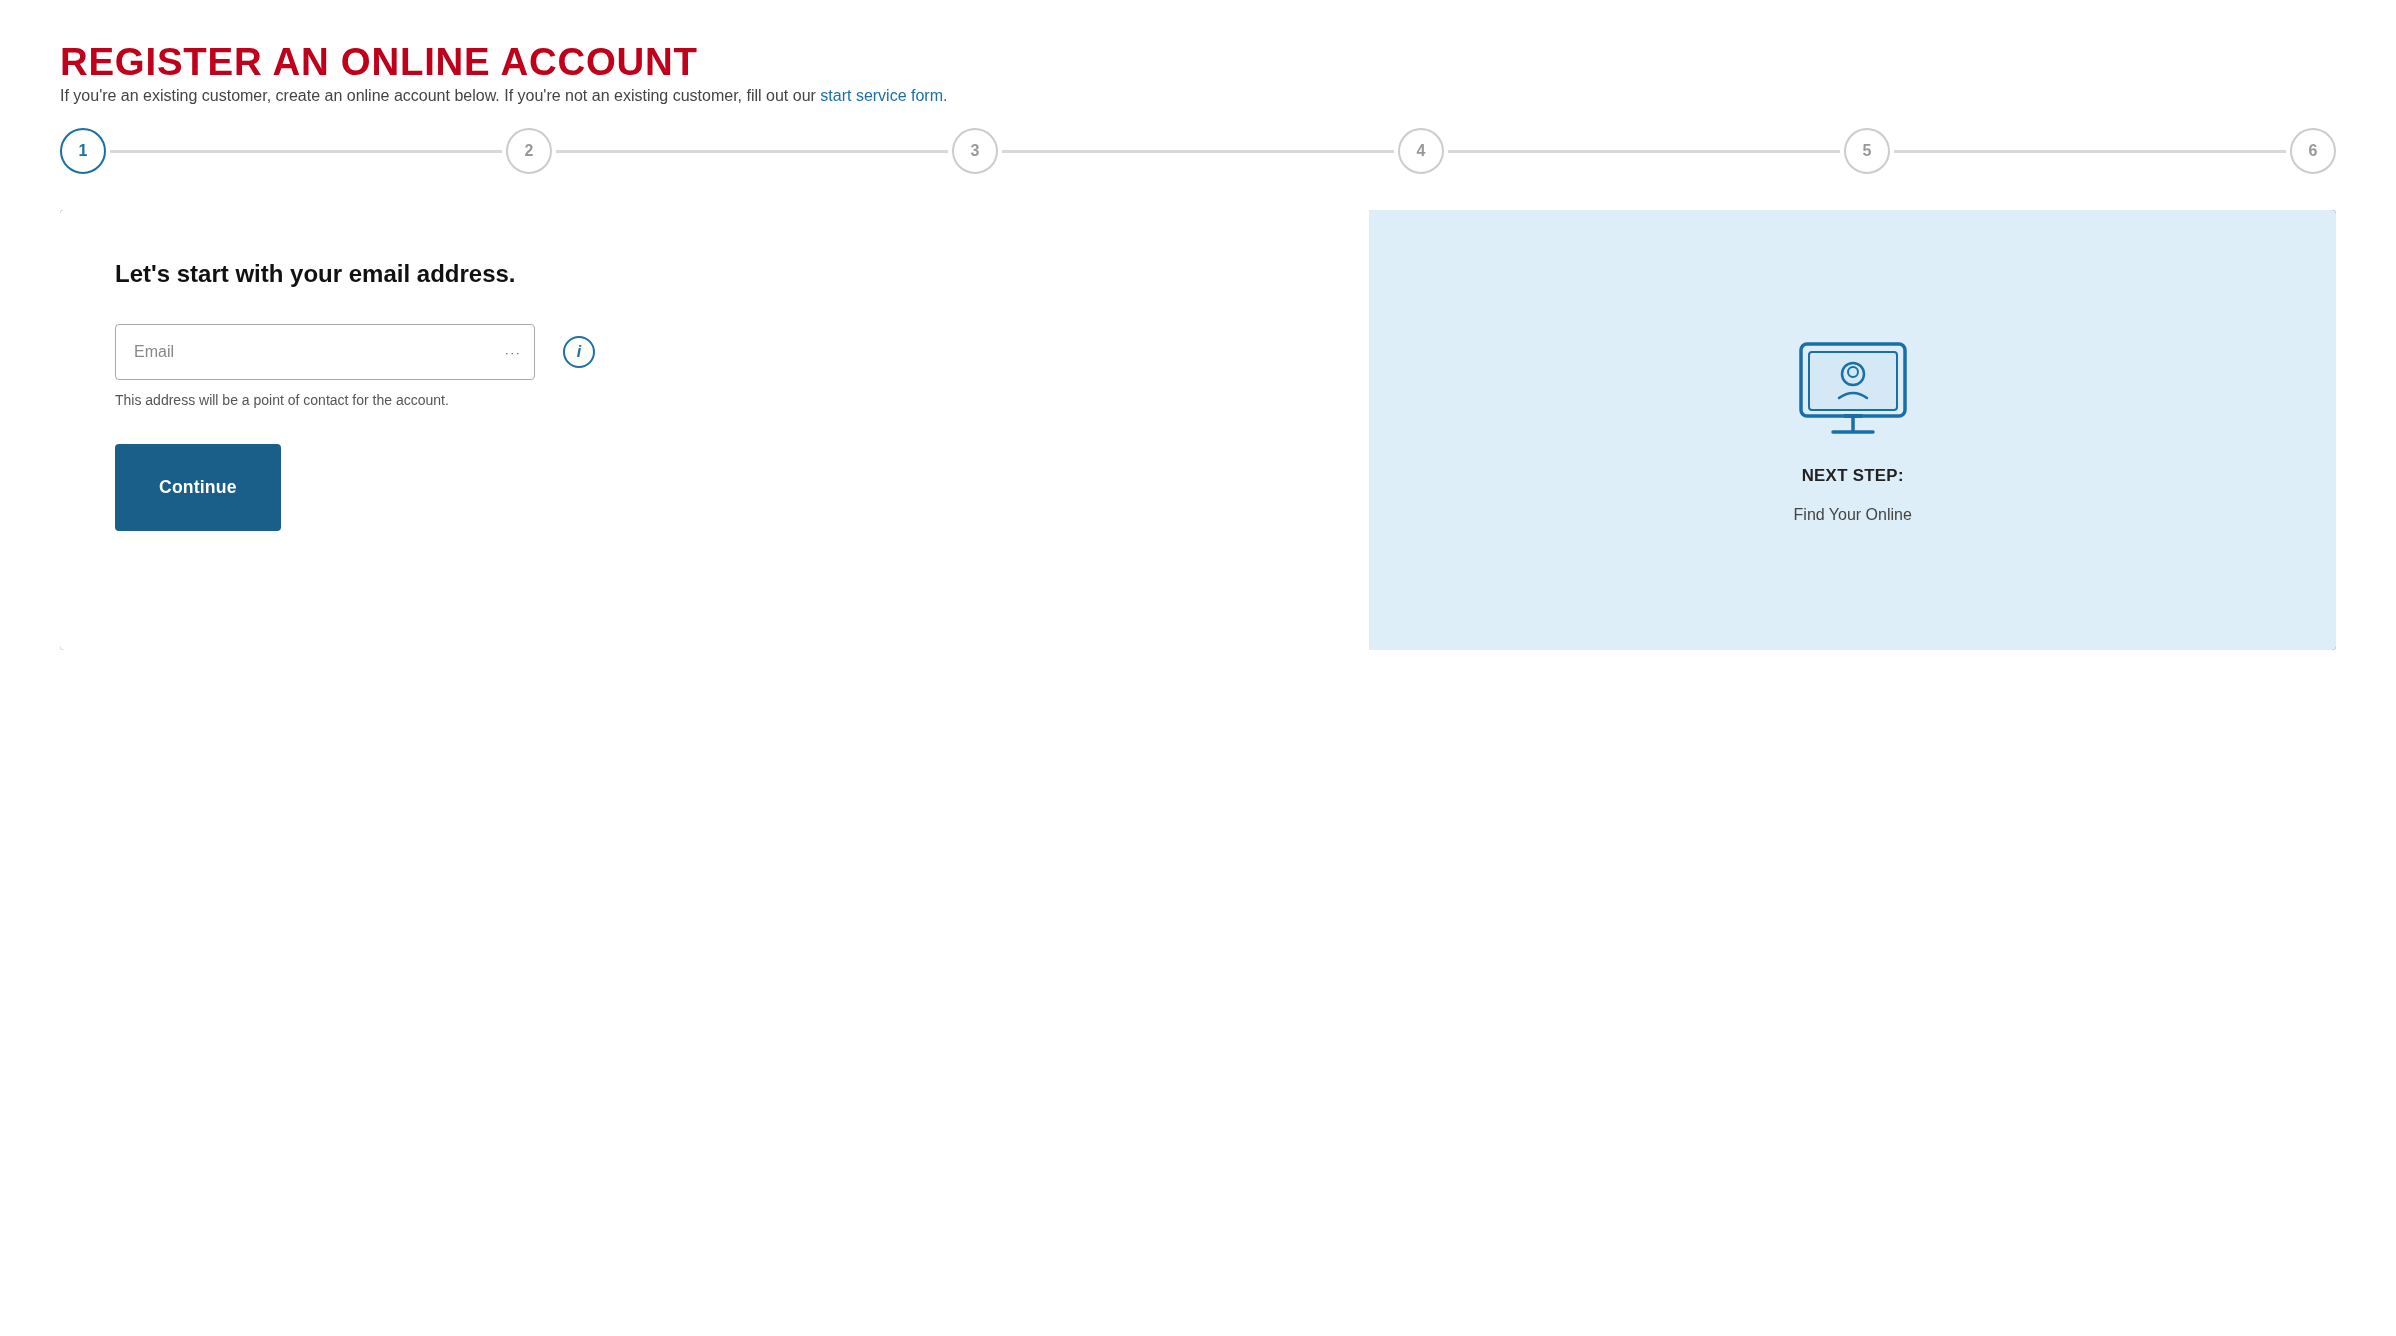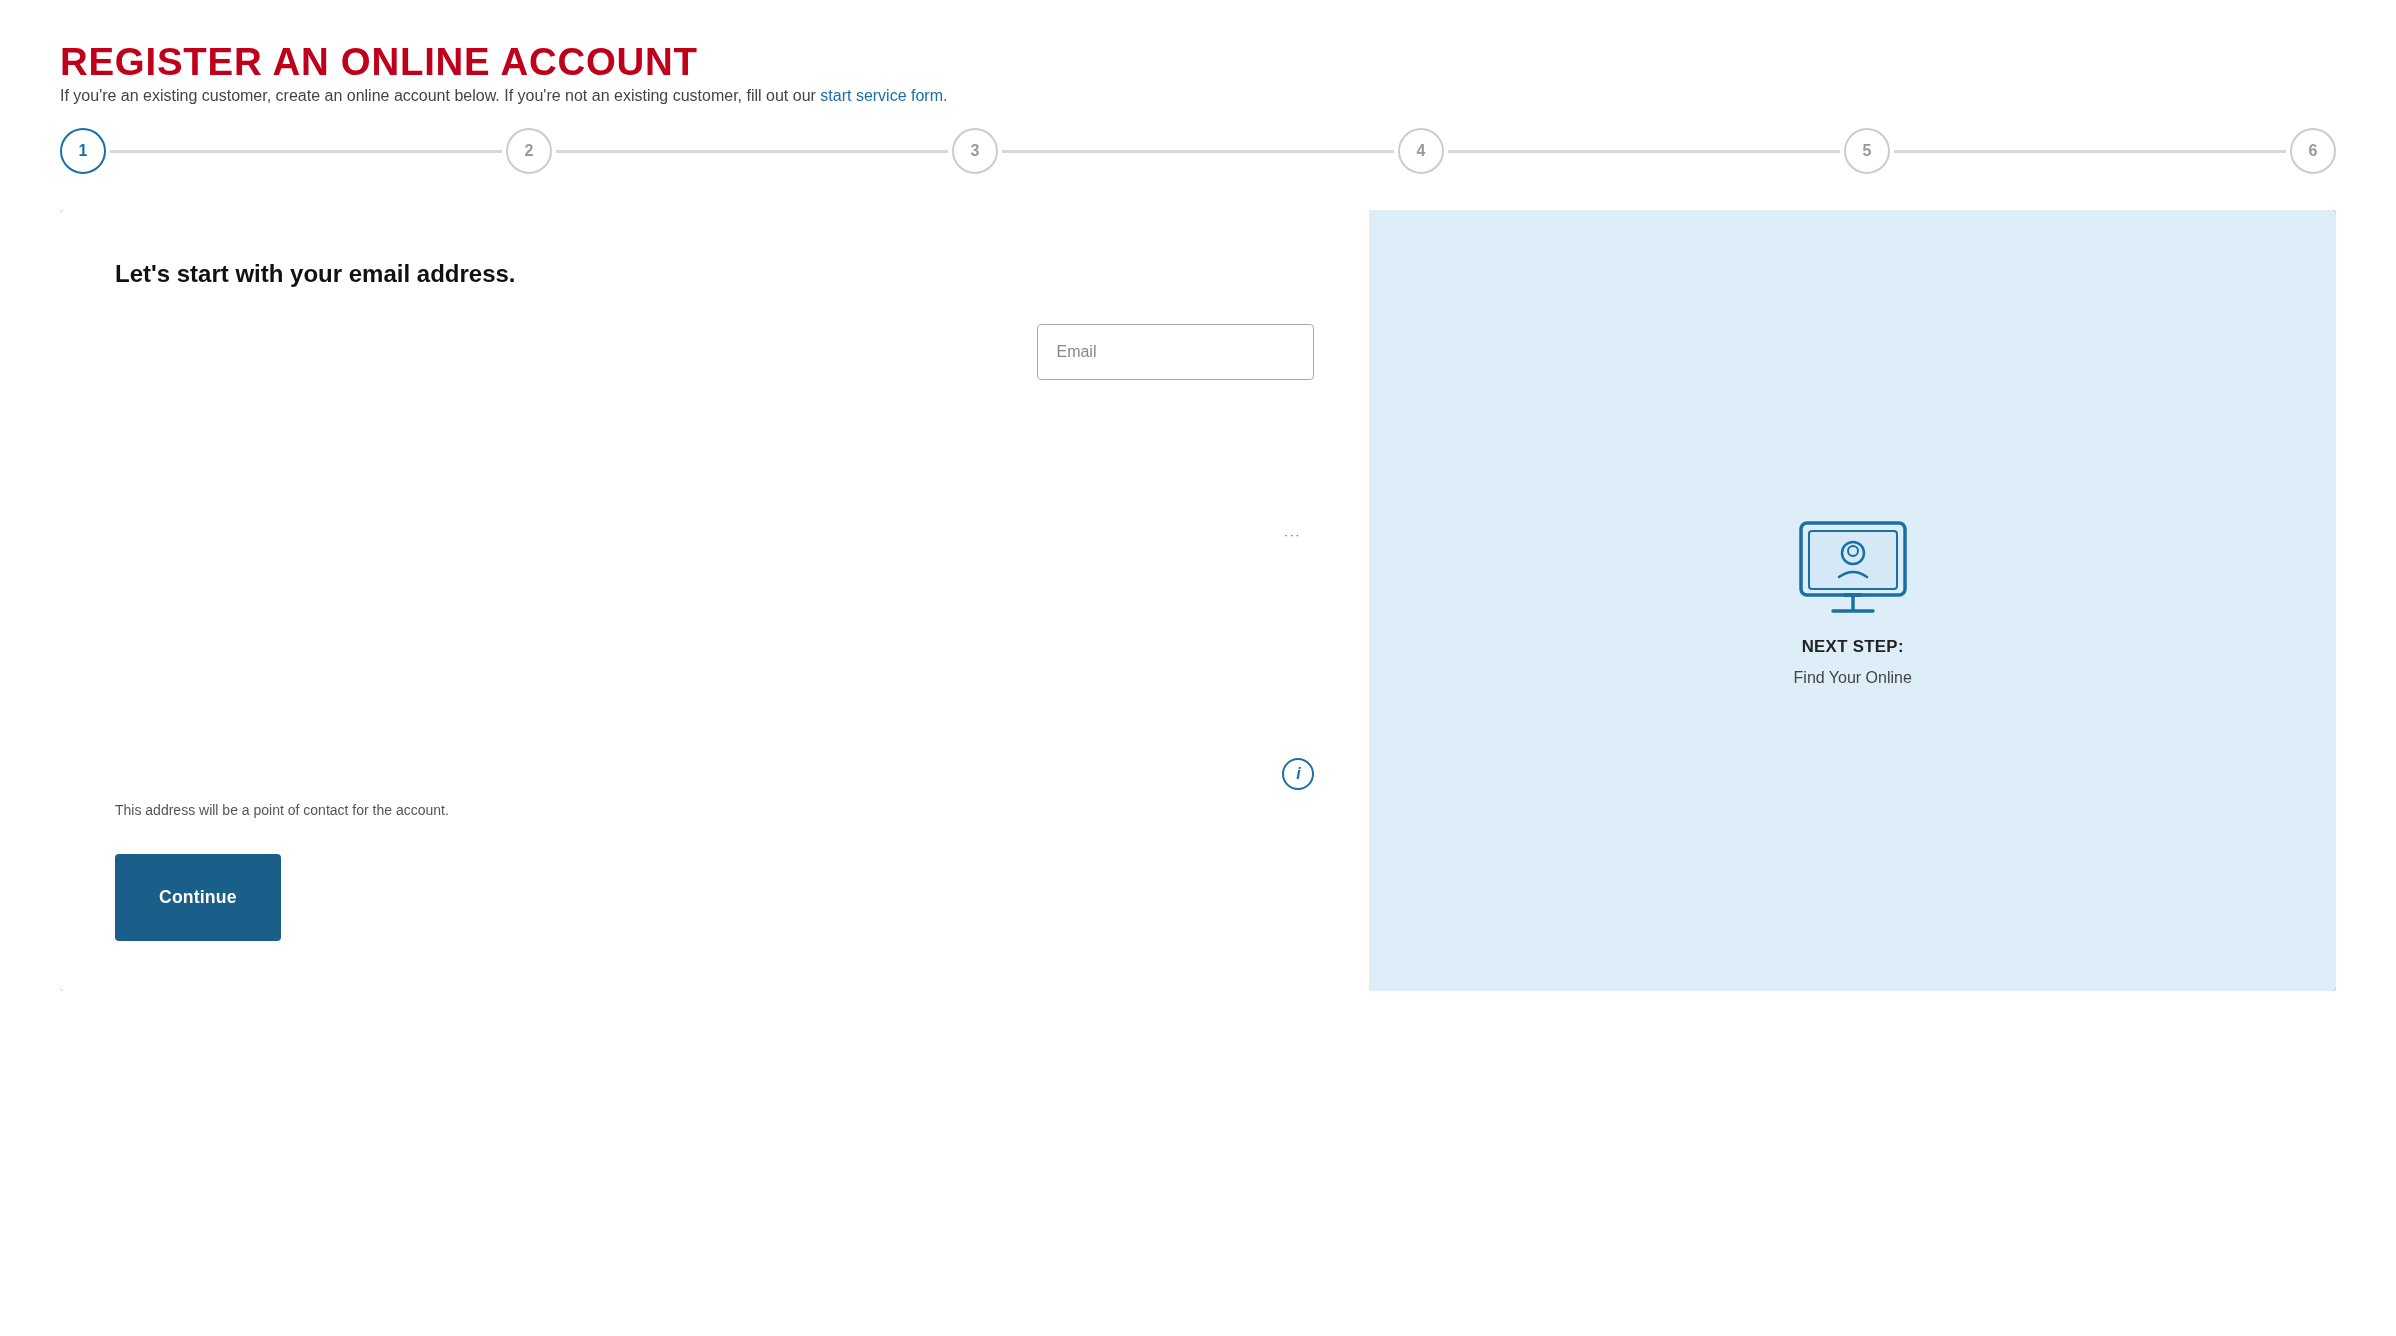--- a/index.html
+++ b/index.html
@@ -89,24 +89,23 @@
 
     .form-section h2 {
       font-size: 1.5rem;
       font-weight: 700;
       color: #111;
       margin-bottom: 36px;
     }
 
     .input-row {
       display: flex;
-      align-items: flex-end;
-      gap: 14px;
+      align-items: center;
+      gap: 28px;
       margin-bottom: 12px;
-      flex-direction: column;
     }
 
     .email-input-wrapper {
       position: relative;
       flex: 0 0 420px;
     }
 
     .email-input {
       width: 100%;
       padding: 18px 50px 18px 18px;
@@ -167,21 +166,21 @@
 
     
     .right-panel {
       flex: 0.85;
       background: #ddeef8;
       display: flex;
       flex-direction: column;
       align-items: center;
       justify-content: center;
       padding: 40px;
-      gap: 12px;
+      gap: 20px;
     }
 
     .next-step-label {
       font-size: 1.05rem;
       font-weight: 700;
       color: #222;
       text-align: center;
       text-transform: uppercase;
       letter-spacing: 0.02em;
     }

